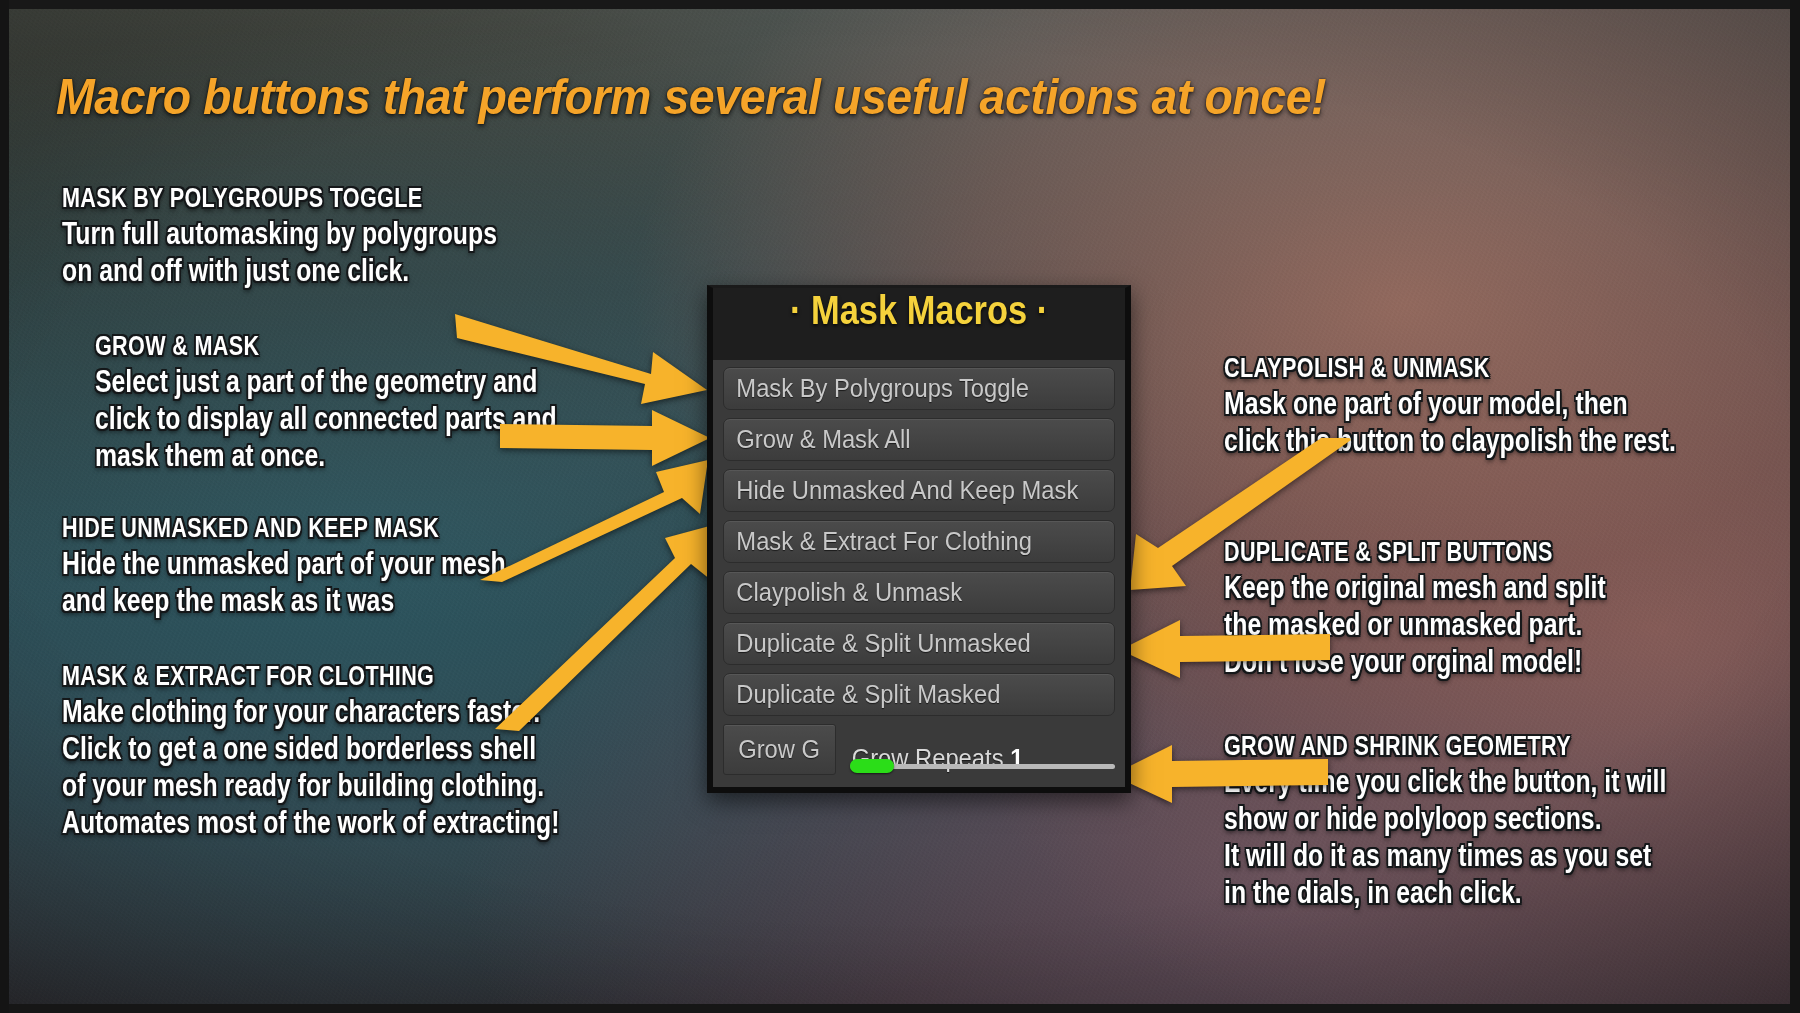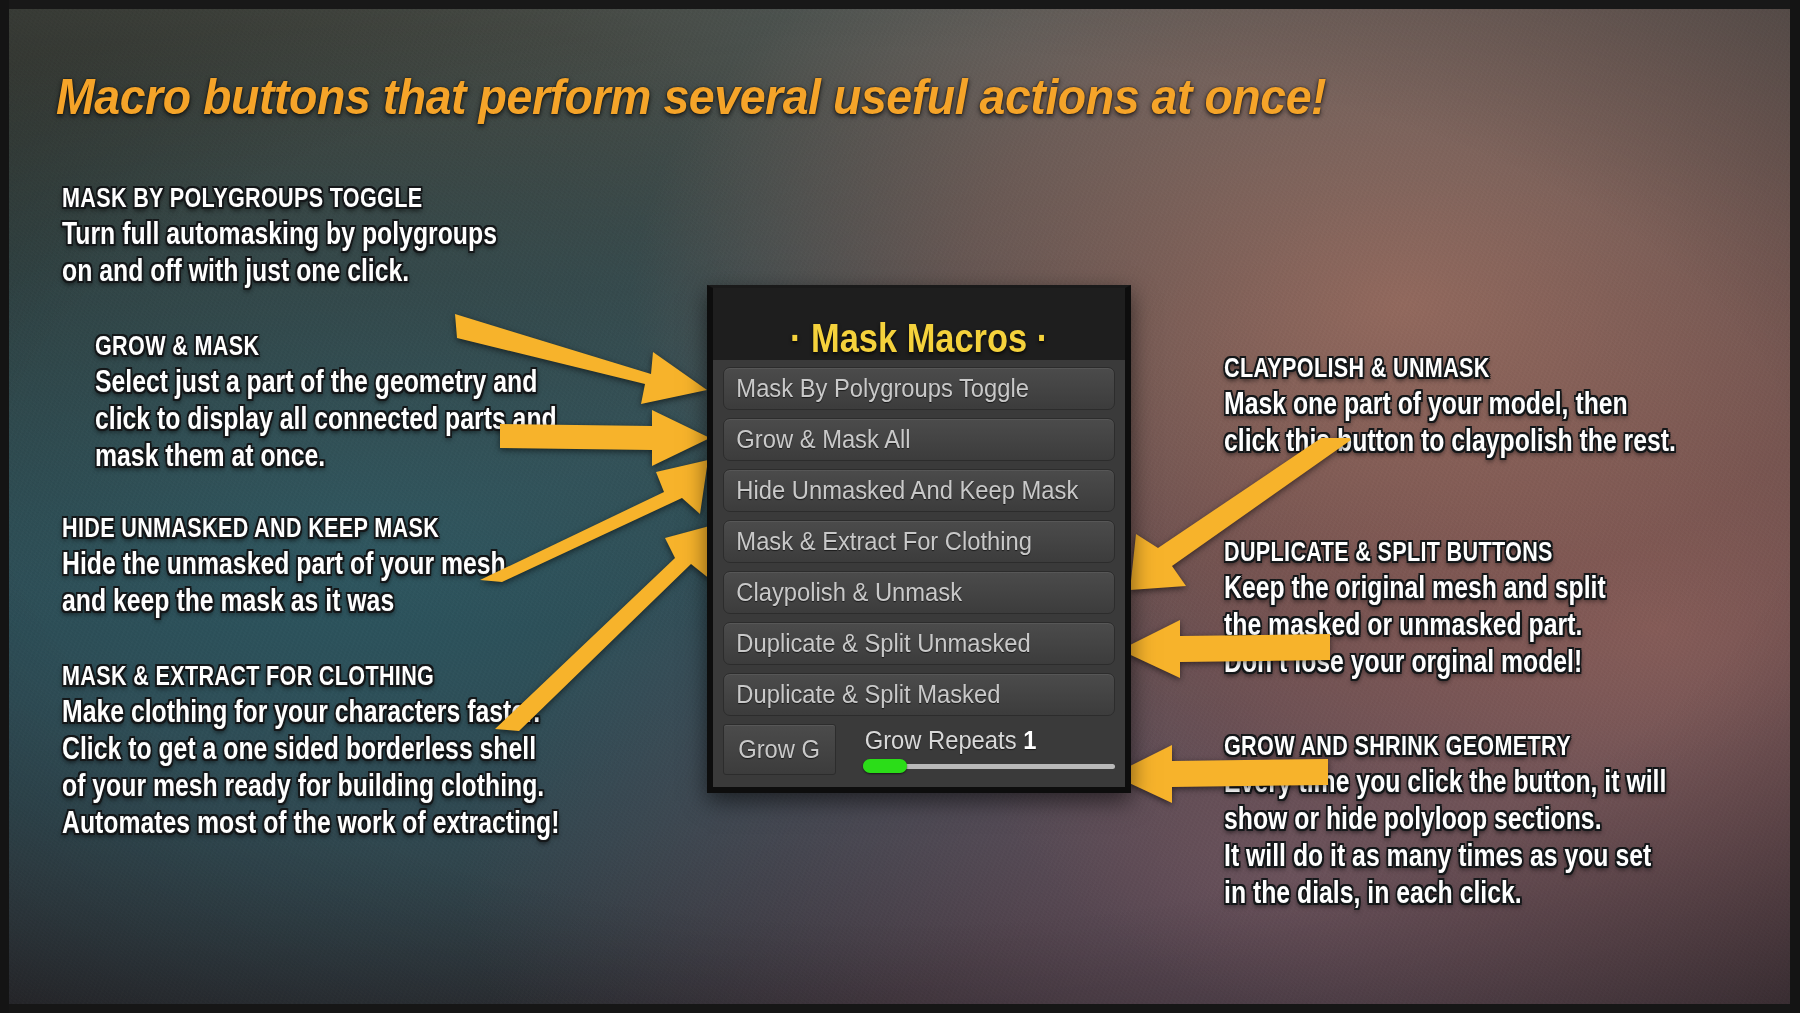--- a/index.html
+++ b/index.html
@@ -85,21 +85,21 @@
     border-right:6px solid #0d0d0d;
     border-top:3px solid #1a1a1a;
     border-bottom:6px solid #0d0d0d;
     box-shadow:0 8px 22px rgba(0,0,0,.55);
     padding:0 0 4px 0;
     box-sizing:border-box;
   }
   #panel-header{
     background:#1e1e1e;
     height:72px;
-    display:flex;align-items:flex-end;justify-content:center;
+    display:flex;align-items:flex-start;justify-content:center;
     margin:0 0 7px 0;
   }
   #panel-header .htxt{
     color:#F5D23C;font-weight:bold;font-size:40px;line-height:44px;
     transform:scaleX(.86);transform-origin:center;
     text-shadow:0 2px 4px rgba(0,0,0,.8);
     white-space:nowrap;
   }
   .btn{
     margin:0 10px 8px 10px;
@@ -130,22 +130,22 @@
     box-shadow:inset 0 1px 0 rgba(255,255,255,.07);
     display:flex;align-items:center;justify-content:center;
     box-sizing:border-box;
   }
   .sliderrow .gbtn span{
     color:#c9c9c9;font-size:25px;line-height:27px;
     transform:scaleX(.95);transform-origin:center;white-space:nowrap;
     text-shadow:0 1px 1px rgba(0,0,0,.6);
   }
   .sliderrow .sl{
-    flex:1 1 auto;margin-left:23px;position:relative;
-    display:flex;flex-direction:column;justify-content:flex-start;
+    flex:1 1 auto;margin-left:10px;position:relative;
+    display:flex;flex-direction:column;justify-content:flex-end;
   }
   .sl .sl-text{
     color:#d9d9d9;font-size:25px;line-height:33px;padding-left:6px;
     transform:scaleX(.95);transform-origin:left center;white-space:nowrap;
     text-shadow:0 1px 1px rgba(0,0,0,.6);
   }
   .sl .sl-text b{color:#ffffff;font-weight:bold;padding-left:7px;}
   .sl .sl-track{
     position:absolute;left:4px;right:0;bottom:6px;height:5px;
     background:#b9b9b9;border-radius:3px;

